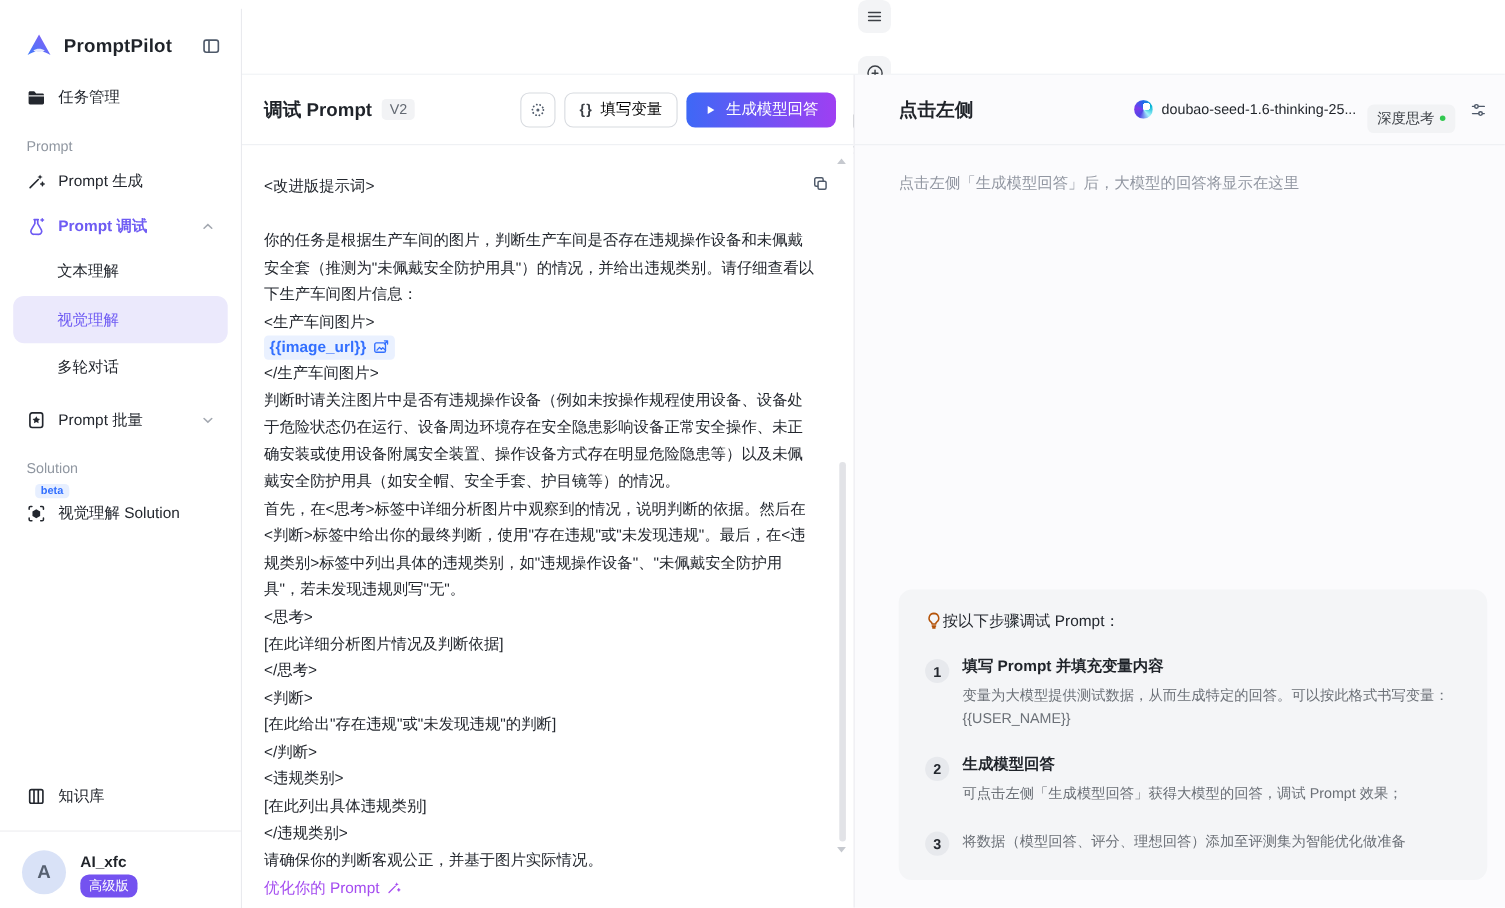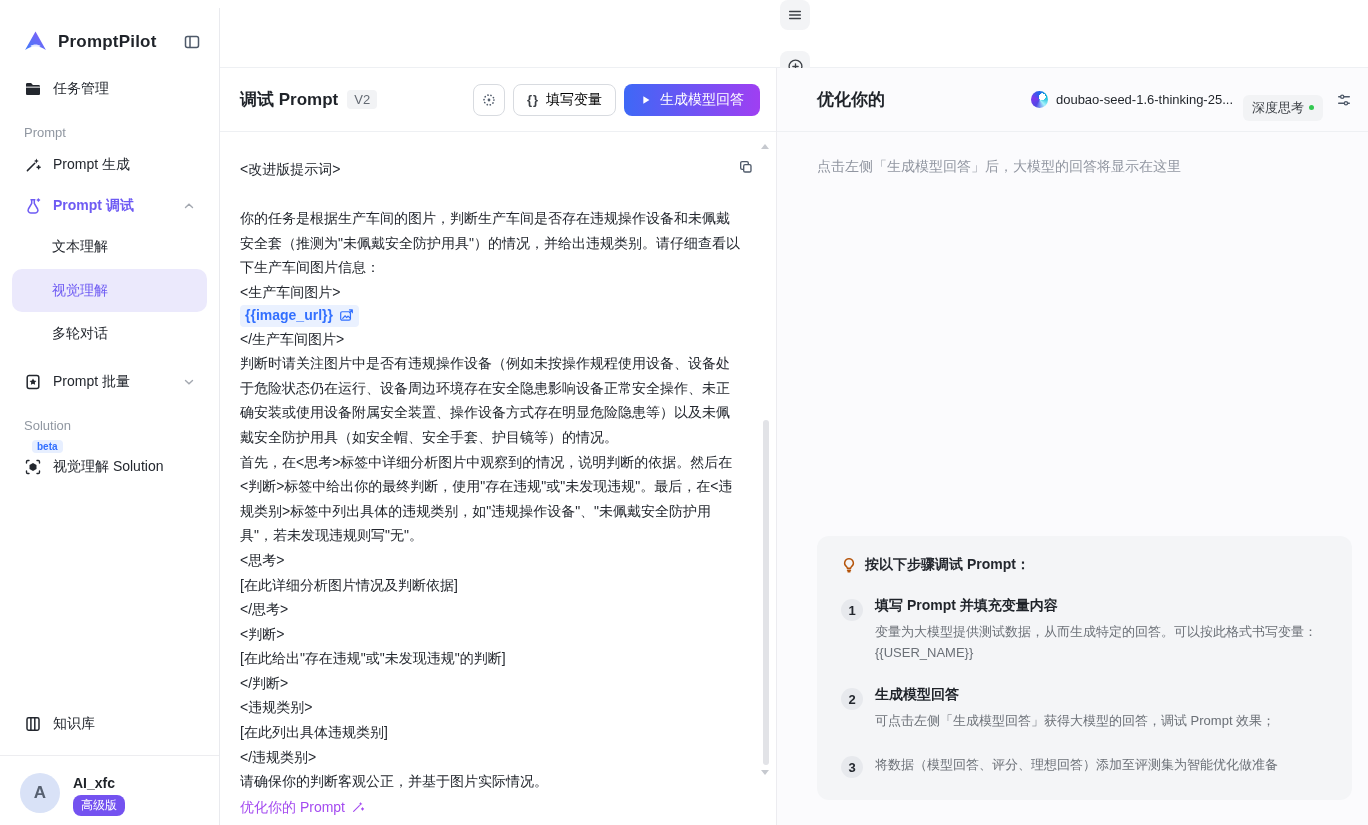--- a/index.html
+++ b/index.html
@@ -94,21 +94,21 @@
     background:radial-gradient(circle at 66% 34%, #ffffff 0 21%, rgba(255,255,255,0) 22%),
       conic-gradient(from 210deg,#5146e5,#7c3aed,#2563eb,#06b6d4,#a5f3fc,#5146e5); }
   .think-badge { background:#f2f3f5; border-radius:6px; padding:4px 9px; font-size:13px; color:#3c4046;
     display:flex; align-items:center; gap:5px; margin-left:10px; cursor:pointer;margin-top:16px; }
   .green-dot { width:5px; height:5px; border-radius:50%; background:#32c850; }
   .tune-btn { margin-left:13px; color:#4e5969; cursor:pointer; }
   .placeholder { padding:26px 16px 0 40px; font-size:14px; color:#9196a1; }
 
   .tips-card { position:absolute; left:40px; right:16px; bottom:25px; background:#f4f5f7;
     border-radius:12px; padding:20px 24px 22px; }
-  .tips-header { display:flex; align-items:center; gap:8px; font-size:14px; font-weight:700; color:#23272e; }
+  .tips-header { display:flex; font-size:14px; font-weight:400; color:#23272e; }
   .step { display:flex; margin-top:23px; }
   .step-num { width:22px; height:22px; border-radius:50%; background:#e7e9ed; color:#23272e; font-size:13px;
     font-weight:700; display:flex; align-items:center; justify-content:center; flex-shrink:0;
     margin:2px 12px 0 0; }
   .step-title { font-size:14px; font-weight:700; margin-bottom:6px; }
   .step-desc { font-size:13px; color:#6b7077; line-height:21px; white-space:pre-line; }
 </style>
 </head>
 <body>
 
@@ -344,21 +344,21 @@
     </span>
   </div>
 
   <div class="scroll-arrow-up"></div>
   <div class="scroll-thumb"></div>
   <div class="scroll-arrow-down"></div>
 </section>
 
 <section class="right-panel">
   <div class="right-header">
-    <span class="right-title">优化你的</span>
+    <span class="right-title">点击左侧</span>
     <span class="model-select">
       <span class="doubao-icon"></span>
       <span>doubao-seed-1.6-thinking-25...</span>
     </span>
     <span class="think-badge">
       <span>深度思考</span>
       <span class="green-dot"></span>
     </span>
     <span class="tune-btn">
       <svg width="16" height="16" viewBox="0 0 18 18" fill="none" stroke="currentColor" stroke-width="1.5" stroke-linecap="round">

